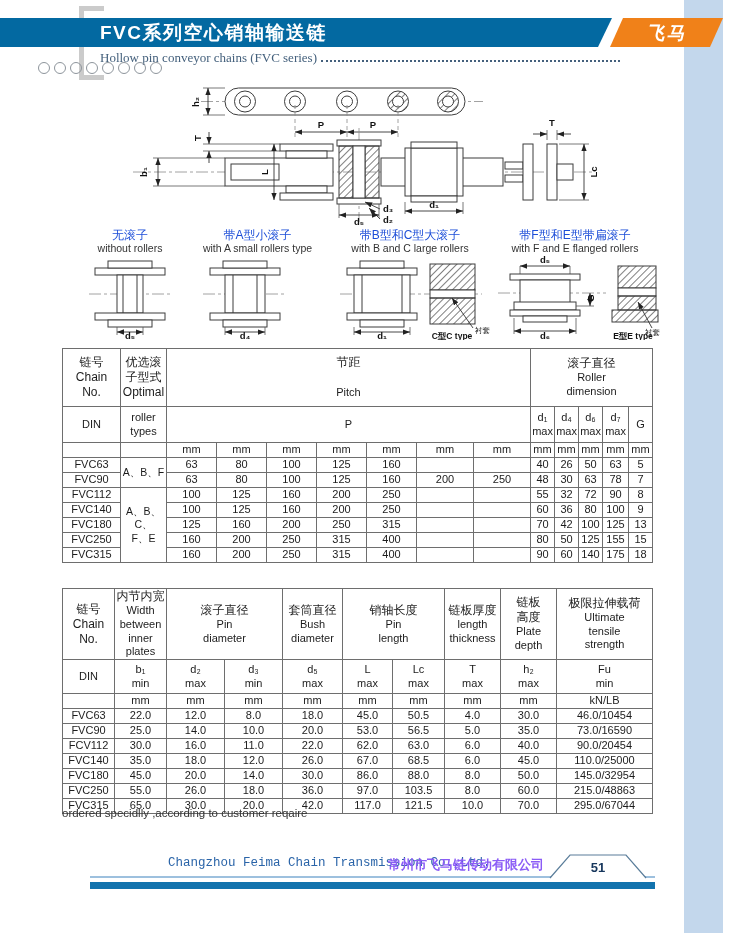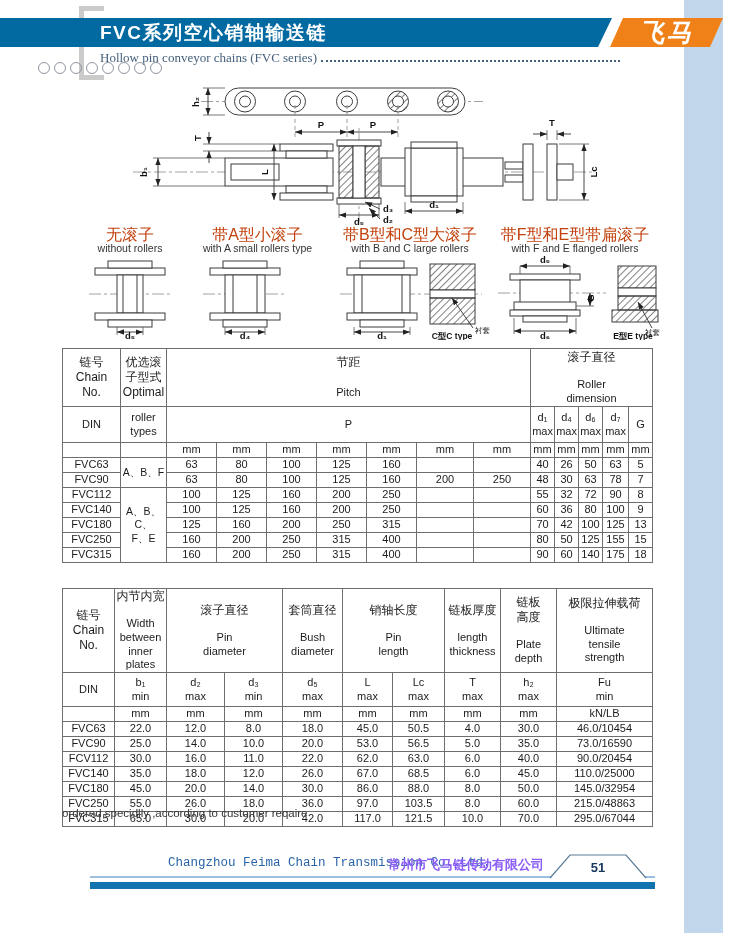--- a/index.html
+++ b/index.html
@@ -13,54 +13,54 @@
   .bracket{left:79px;top:6px;width:20px;height:64px;
     border-left:5px solid #cbcbcb;border-top:5px solid #cbcbcb;border-bottom:5px solid #cbcbcb;}
   .banner{left:0;top:18px;width:612px;height:29px;background:#0369a1;
     clip-path:polygon(0 0,100% 0,calc(100% - 14px) 100%,0 100%);
     display:flex;align-items:center;}
   .banner-title{margin-left:100px;color:#ffffff;font-size:19px;font-weight:bold;letter-spacing:1.5px;}
   .brand-flag{left:610px;top:18px;width:113px;height:29px;background:#f08119;
     clip-path:polygon(13px 0,100% 0,calc(100% - 13px) 100%,0 100%);
     display:flex;align-items:center;justify-content:center;}
   .brand-text{color:#fff;font-family:"Liberation Serif","DejaVu Serif",serif;
-    font-weight:bold;font-style:italic;font-size:25px;letter-spacing:2px;}
+    font-weight:bold;font-style:italic;font-size:18px;letter-spacing:2px;}
   .subtitle-row{left:100px;top:50px;width:520px;display:flex;align-items:baseline;}
   .subtitle{font-family:"Liberation Serif","DejaVu Serif",serif;font-size:13px;color:#44607c;white-space:nowrap;}
   .dot-leader{flex:1;border-bottom:2px dotted #44607c;margin:0 0 3px 4px;height:1px;}
   .circles{left:38px;top:62px;display:flex;gap:4px;}
   .ring{width:10px;height:10px;border:1.5px solid #8e959c;border-radius:50%;display:inline-block;}
   
   svg text{font-family:"Liberation Sans","DejaVu Sans",sans-serif;}
   .ln{fill:none;stroke:#3c3c3c;stroke-width:1;}
   .lnf{fill:#ffffff;stroke:#3c3c3c;stroke-width:1;}
   .cl{fill:none;stroke:#8a8a8a;stroke-width:0.8;stroke-dasharray:12 3 3 3;}
   .cl2{fill:none;stroke:#8a8a8a;stroke-width:0.8;stroke-dasharray:4 3;}
   .th{stroke:#555;stroke-width:0.8;}
   .dim{stroke:#333;stroke-width:0.9;fill:none;}
   .dlab{font-size:9.5px;font-weight:bold;fill:#111;}
   .rt-row{left:75px;top:228px;width:585px;display:flex;}
   .rt-col{text-align:center;}
-  .rt-zh{font-size:16px;color:#c2410c;line-height:14px;}
+  .rt-zh{font-size:12px;color:#1d4ed8;line-height:14px;}
   .rt-en{font-size:10.5px;color:#333;line-height:13px;margin-bottom:1px;white-space:nowrap;}
   .cap{font-size:8.5px;font-weight:bold;fill:#111;}
   .note7{font-size:7.5px;fill:#111;}
   
   table.spec{border-collapse:collapse;table-layout:fixed;width:590px;font-size:11px;color:#1c1c1c;}
   .spec th,.spec td{border:1px solid #6e6e6e;text-align:center;vertical-align:middle;
     padding:0 1px;font-weight:normal;line-height:1.25;}
   .pre{white-space:pre-line;}
   .zh{font-size:12px;}
   .en{font-size:11px;}
   .t1{left:62px;top:348px;}
   .t2{left:62px;top:588px;}
   .t1 tr.h1{height:58px;} .t1 tr.h2{height:36px;} .t1 tr.h3{height:15px;}
   .t2 tr.h1{height:60px;} .t2 tr.h2{height:34px;} .t2 tr.h3{height:15px;}
   .spec tbody tr{height:15px;}
-  .grp{display:flex;flex-direction:column;justify-content:center;gap:13px;}
+  .grp{display:flex;flex-direction:column;justify-content:center;gap:0;}
   .grp-wide{gap:16px;}
   .rgroup{font-size:10.5px;}
   
   .note{left:62px;top:806px;text-align:left;color:#1a1a1a;}
   .note .l1{font-size:12.5px;line-height:17px;}
   .note .l2{font-size:11.5px;line-height:15px;color:#333;}
   .footer-en{left:168px;top:856px;font-family:Liberation Mono, monospace;
     font-size:12.5px;color:#2a64a8;}
   .footer-zh{left:388px;top:856px;font-size:13px;font-weight:bold;color:#8b5cf6;}
   .thin-line{left:90px;top:876px;width:565px;height:2px;background:#9dc0de;}

